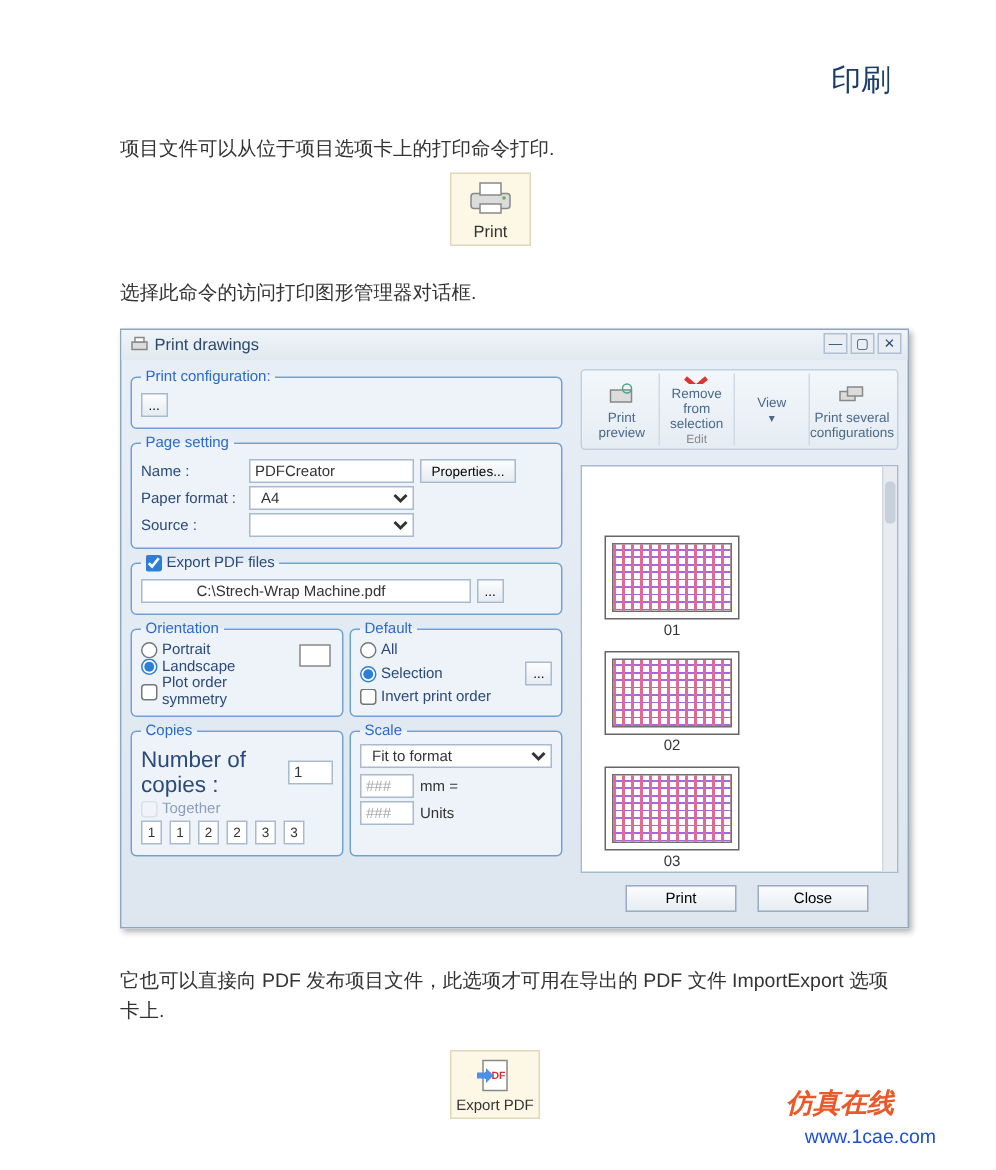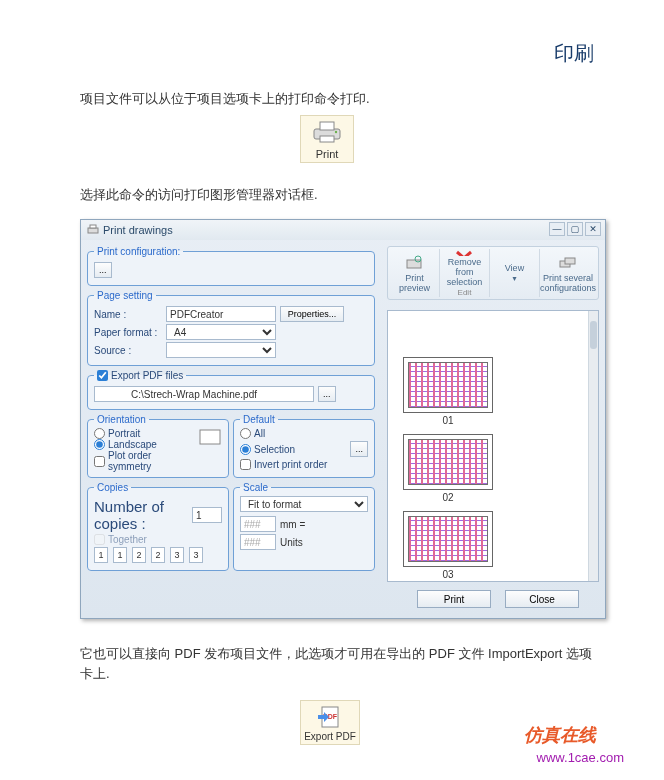--- a/index.html
+++ b/index.html
@@ -210,21 +210,21 @@
     top: 723px; right: 68px;
     font-size: 18px;
     font-style: italic;
     font-weight: bold;
     color: #e85a2a;
   }
   .watermark2 {
     position: absolute;
     top: 750px; right: 40px;
     font-size: 13px;
-    color: #a21caf;
+    color: #1d4ed8;
   }
 </style>
 </head>
 <body>
 
 <div class="page-title">印刷</div>
 <div class="para1">项目文件可以从位于项目选项卡上的打印命令打印.</div>
 
 <div class="print-button-big">
   <svg class="printer-svg" width="32" height="24">

